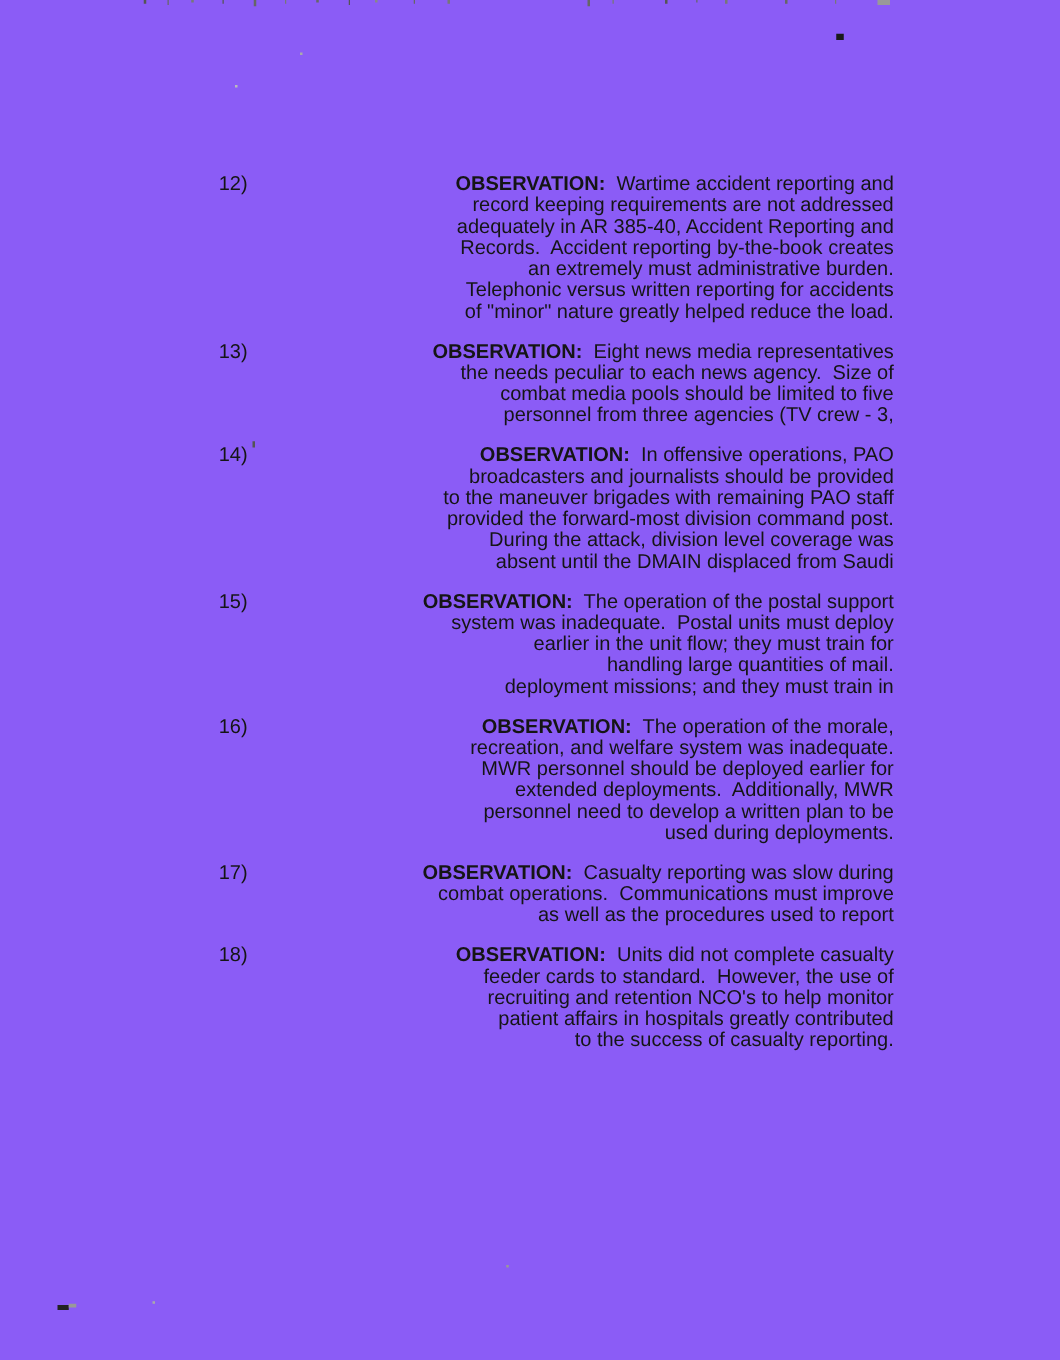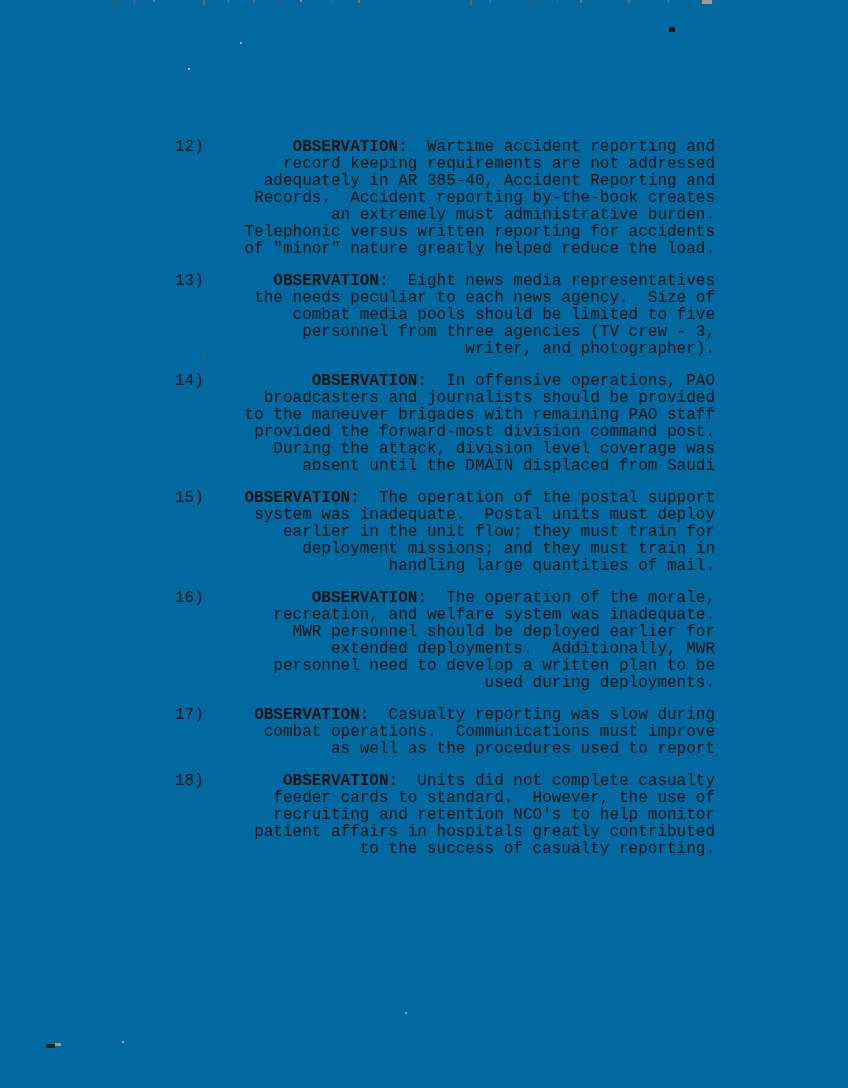--- a/index.html
+++ b/index.html
@@ -4,23 +4,23 @@
 <style>
   html, body {
     margin: 0;
     padding: 0;
     background: #e8e8e8;
   }
   .page {
     position: relative;
     width: 848px;
     height: 1088px;
-    background: #0369a1;
+    background: #8b5cf6;
     overflow: hidden;
-    font-family: Liberation Mono, monospace;
+    font-family: Liberation Sans, sans-serif;
   }
   .content {
     position: absolute;
     left: 175px;
     top: 139px;
     width: 540px;
     font-size: 16px;
     line-height: 17px;
     color: #151515;
   }
@@ -66,21 +66,20 @@
         </div>
   </div>
 
   <div class="observation">
     <span class="obs-number">13)</span>
     <div class="obs-body">
       <div class="obs-line"><span class="obs-label">OBSERVATION:</span><span class="obs-first-text">  Eight news media representatives</span></div>
           <div class="obs-line">the needs peculiar to each news agency.  Size of</div>
           <div class="obs-line">combat media pools should be limited to five</div>
           <div class="obs-line">personnel from three agencies (TV crew - 3,</div>
-          <div class="obs-line">writer, and photographer).</div>
         </div>
   </div>
 
   <div class="observation">
     <span class="obs-number">14)</span>
     <div class="obs-body">
       <div class="obs-line"><span class="obs-label">OBSERVATION:</span><span class="obs-first-text">  In offensive operations, PAO</span></div>
     <div class="obs-line">broadcasters and journalists should be provided</div>
           <div class="obs-line">to the maneuver brigades with remaining PAO staff</div>
           <div class="obs-line">provided the forward-most division command post.</div>
@@ -88,22 +87,22 @@
           <div class="obs-line">absent until the DMAIN displaced from Saudi</div>
         </div>
   </div>
 
   <div class="observation">
     <span class="obs-number">15)</span>
     <div class="obs-body">
       <div class="obs-line"><span class="obs-label">OBSERVATION:</span><span class="obs-first-text">  The operation of the postal support</span></div>
     <div class="obs-line">system was inadequate.  Postal units must deploy</div>
           <div class="obs-line">earlier in the unit flow; they must train for</div>
+          <div class="obs-line">handling large quantities of mail.</div>
           <div class="obs-line">deployment missions; and they must train in</div>
-          <div class="obs-line">handling large quantities of mail.</div>
         </div>
   </div>
 
   <div class="observation">
     <span class="obs-number">16)</span>
     <div class="obs-body">
       <div class="obs-line"><span class="obs-label">OBSERVATION:</span><span class="obs-first-text">  The operation of the morale,</span></div>
     <div class="obs-line">recreation, and welfare system was inadequate.</div>
           <div class="obs-line">MWR personnel should be deployed earlier for</div>
           <div class="obs-line">extended deployments.  Additionally, MWR</div>

